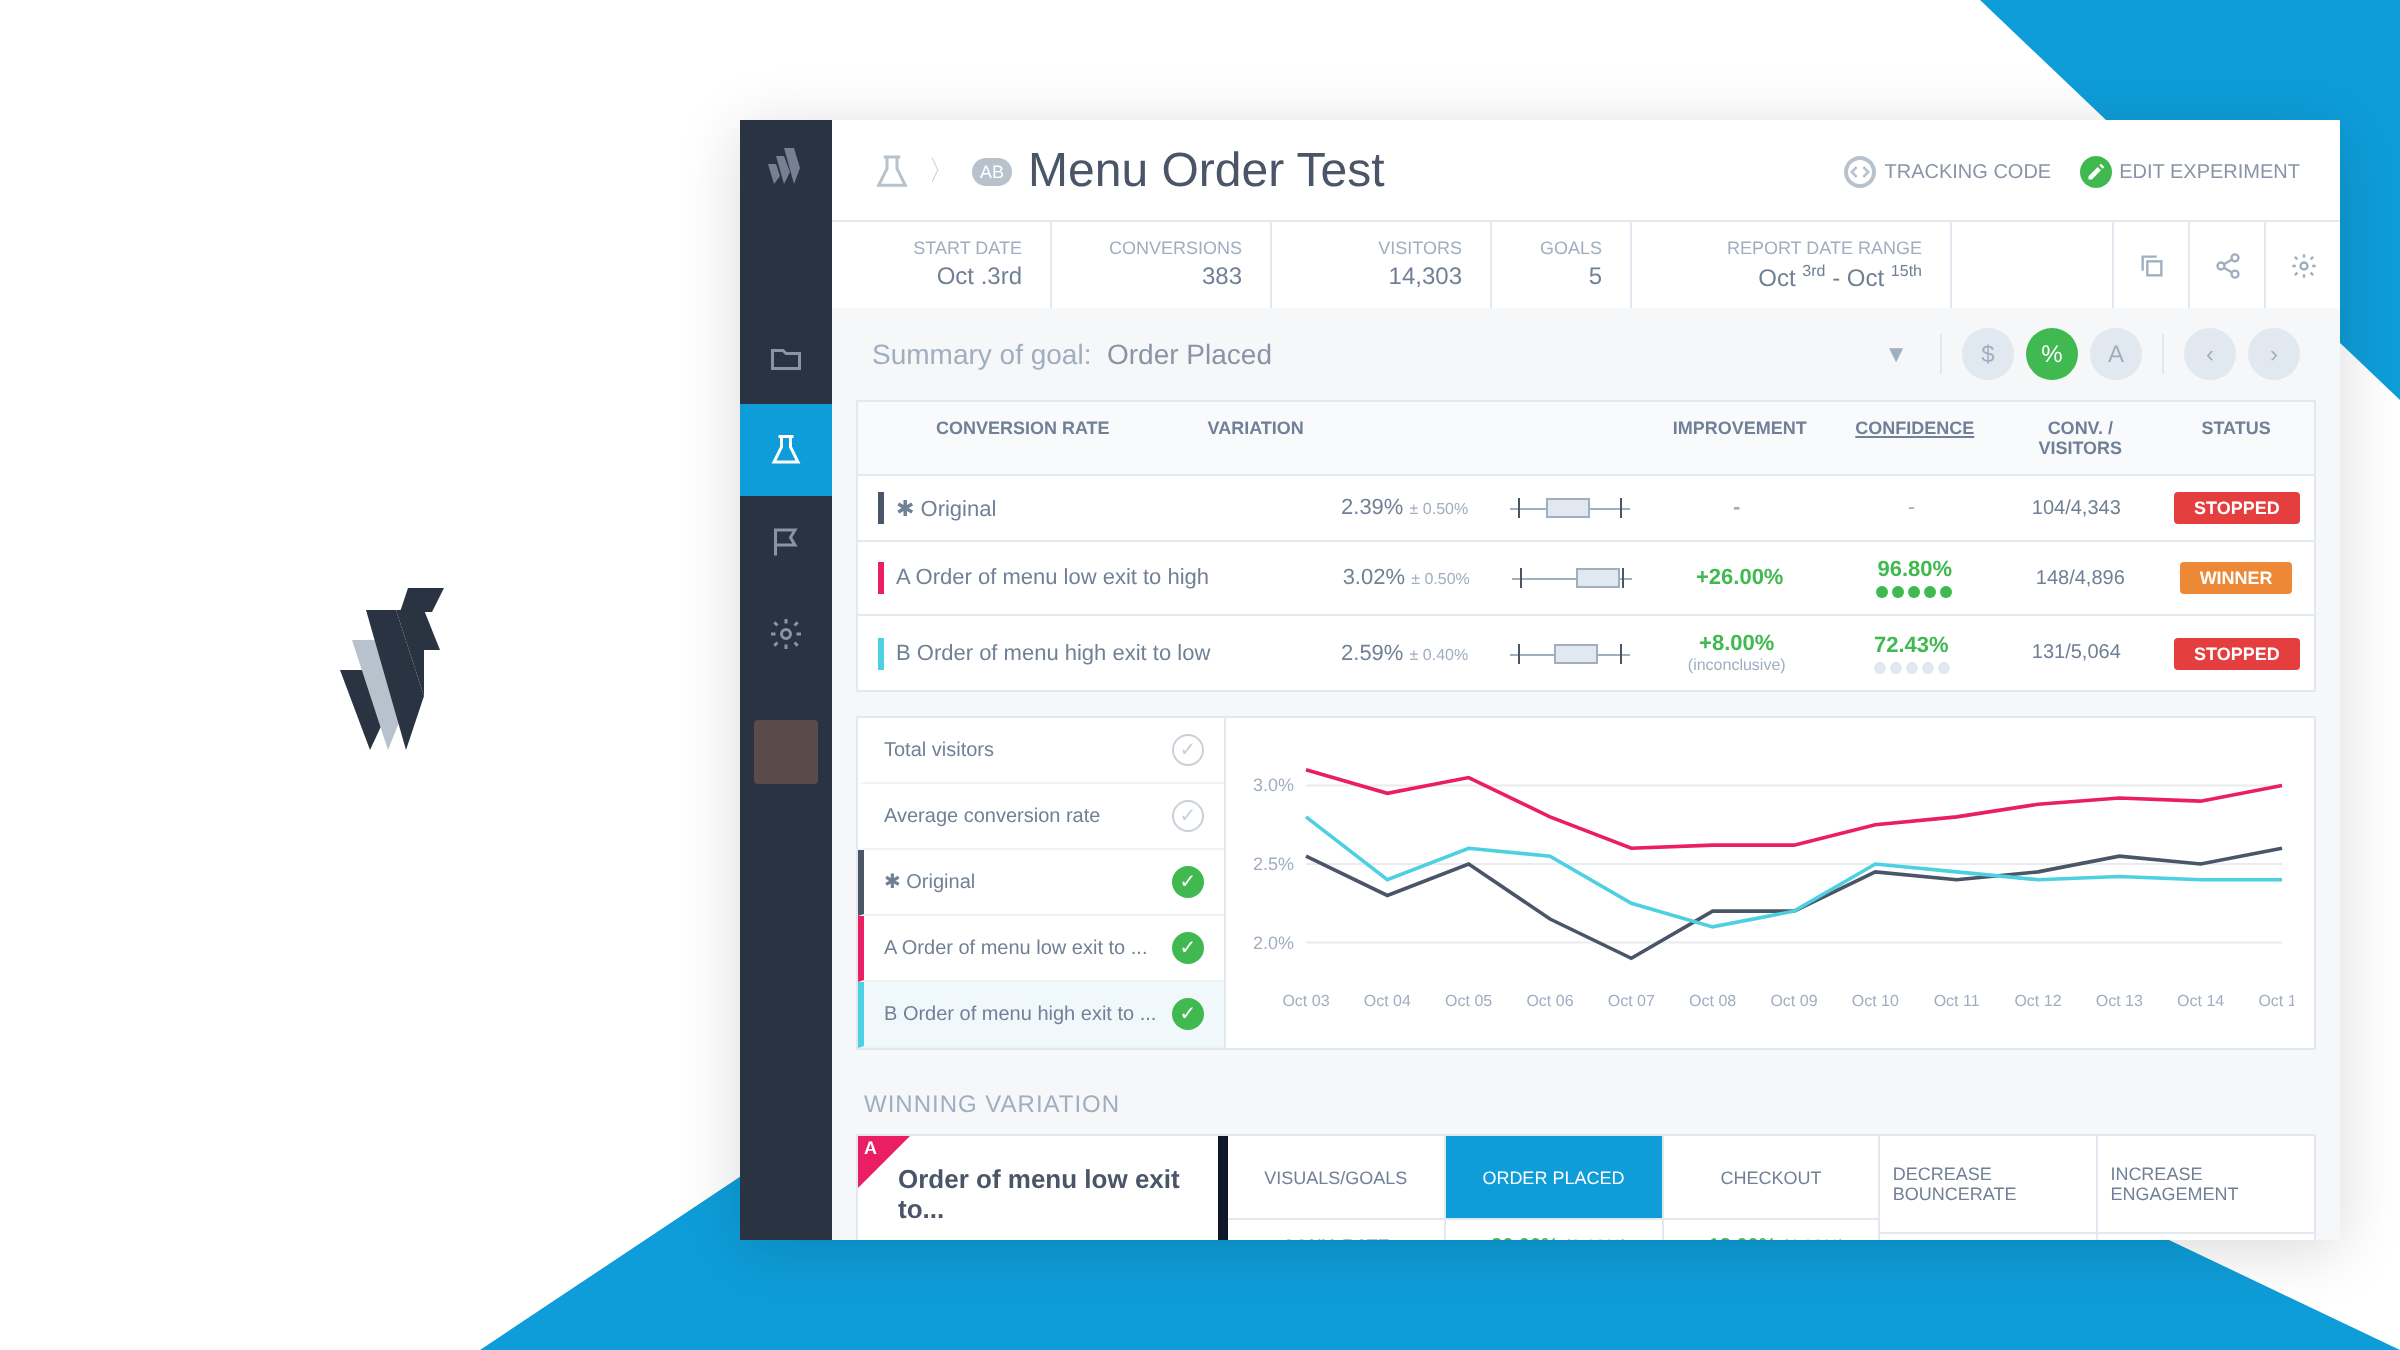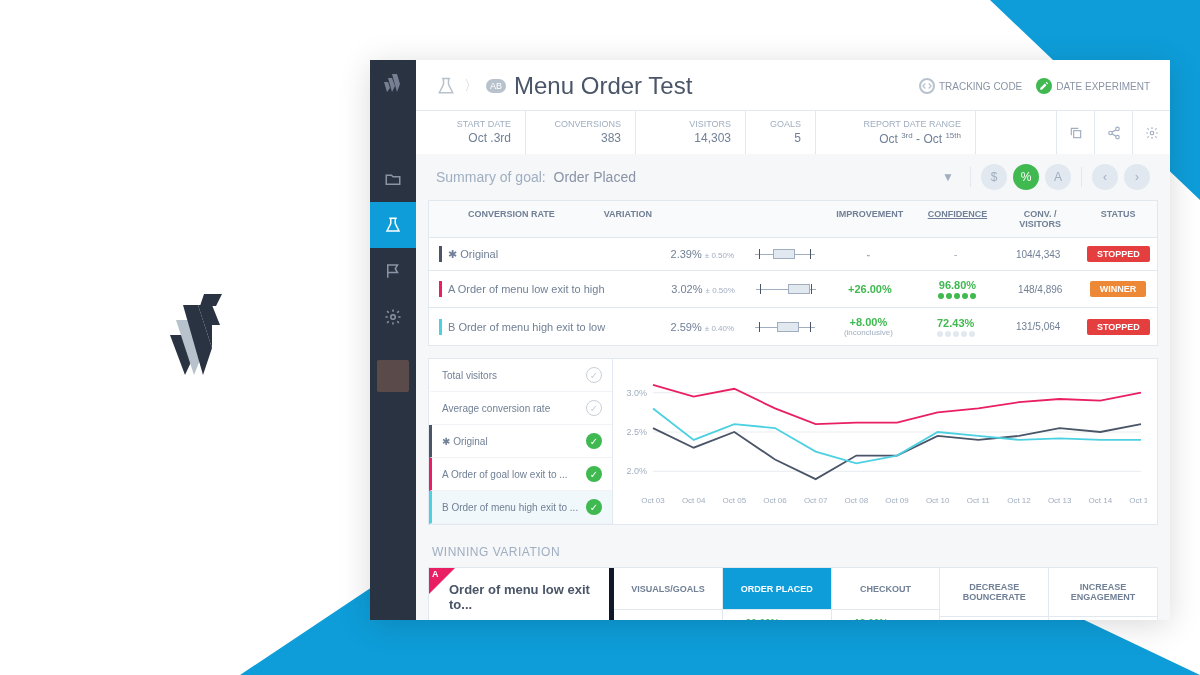--- a/index.html
+++ b/index.html
@@ -113,21 +113,21 @@
 .winning-section { margin: 0 12px; }
 .winning-title { font-size: 12px; color: #a0aec0; padding: 8px 4px; letter-spacing: 0.5px; }
 .winning-card { background: #fff; border: 1px solid #e2e8f0; display: flex; position: relative; }
 .win-corner { position: absolute; top: 0; left: 0; width: 0; height: 0; border-top: 26px solid #e91e63; border-right: 26px solid transparent; }
 .win-corner-label { position: absolute; top: 1px; left: 3px; color: #fff; font-size: 9px; font-weight: bold; }
 .win-info { width: 185px; padding: 14px 12px 10px 20px; border-right: 5px solid #0f172a; font-weight: bold; }
 .win-name { font-size: 13px; color: #4a5568; margin-bottom: 8px; }
 .win-table { flex: 1; display: flex; }
 .win-col { flex: 1; border-right: 1px solid #e2e8f0; display: flex; flex-direction: column; }
 .win-col:last-child { border-right: none; }
-.win-col-head { padding: 14px 6px; text-align: center; font-size: 9px; color: #718096; font-weight: 700; border-bottom: 1px solid #e2e8f0; min-height: 42px; display: flex; align-items: center; justify-content: center; }
+.win-col-head { padding: 14px 6px; text-align: left; font-size: 9px; color: #718096; font-weight: 400; border-bottom: 1px solid #e2e8f0; min-height: 42px; display: flex; align-items: center; justify-content: center; }
 .win-col-head.active { background: #0e9dd9; color: #fff; }
 .win-col-body { padding: 8px 6px; text-align: center; font-size: 10px; }
 .win-metric { color: #3fb950; font-weight: 600; }
 .win-sub { color: #a0aec0; font-size: 9px; }
 .win-label-cell { font-size: 9px; color: #718096; font-weight: 600; }
 
 svg { display: block; }
 </style>
 </head>
 <body>
@@ -197,21 +197,21 @@
               </svg>
           </span>
           <span>TRACKING CODE</span>
         </div>
         <div class="header-action">
           <span class="action-circle green">
             <svg width="10" height="10" viewBox="0 0 24 24" fill="#fff">
                 <path d="M3 17 L3 21 L7 21 L18 10 L14 6 Z M20 8 L16 4 L18 2 L22 6 Z"></path>
               </svg>
           </span>
-          <span>DATE EXPERIMENT</span>
+          <span>EDIT EXPERIMENT</span>
         </div>
       </div>
     </div>
 
     <div class="stats-bar">
       <div class="stat-cell">
         <div class="stat-label">START DATE</div>
         <div class="stat-value">Oct .3rd</div>
       </div>
       <div class="stat-cell">
@@ -368,21 +368,21 @@
         </div>
         <div class="legend-item">
           <span>Average conversion rate</span>
           <span class="legend-check off">✓</span>
         </div>
         <div class="legend-item sel-grey">
           <span>✱ Original</span>
           <span class="legend-check on">✓</span>
         </div>
         <div class="legend-item sel-pink">
-          <span>A Order of goal low exit to ...</span>
+          <span>A Order of menu low exit to ...</span>
           <span class="legend-check on">✓</span>
         </div>
         <div class="legend-item sel-teal">
           <span>B Order of menu high exit to ...</span>
           <span class="legend-check on">✓</span>
         </div>
       </div>
       <div class="chart-area">
         <svg id="chart-svg" width="530" height="140" viewBox="0 0 530 140">
             <line x1="36" y1="102.28571428571429" x2="524" y2="102.28571428571429" stroke="#e8ecef" stroke-width="1"></line>

